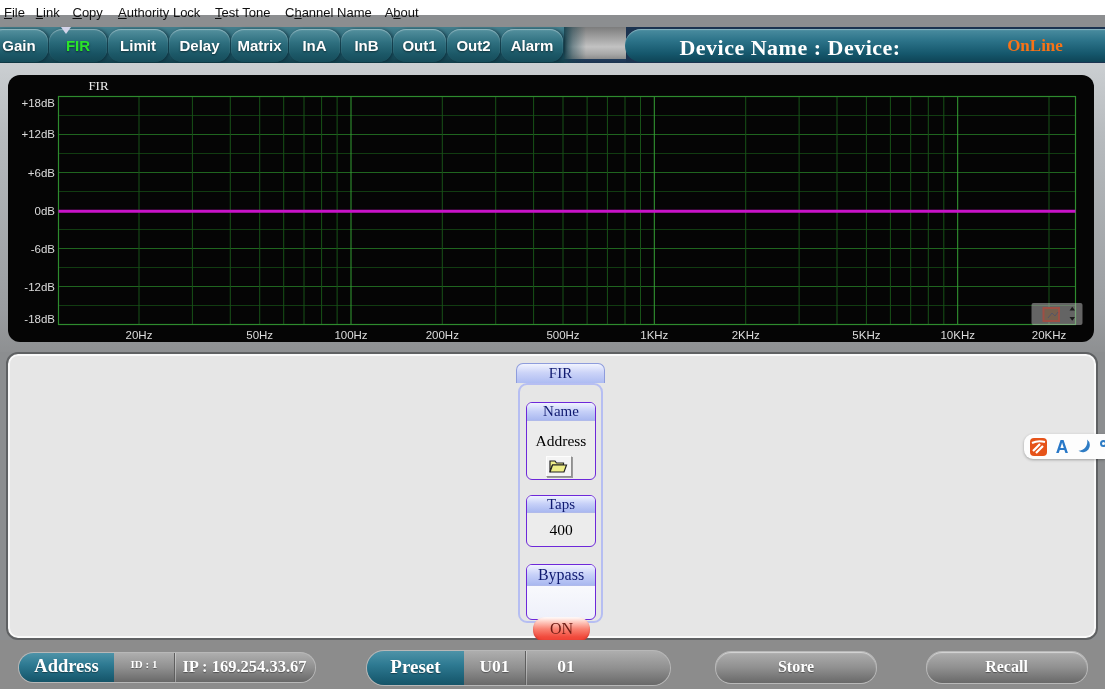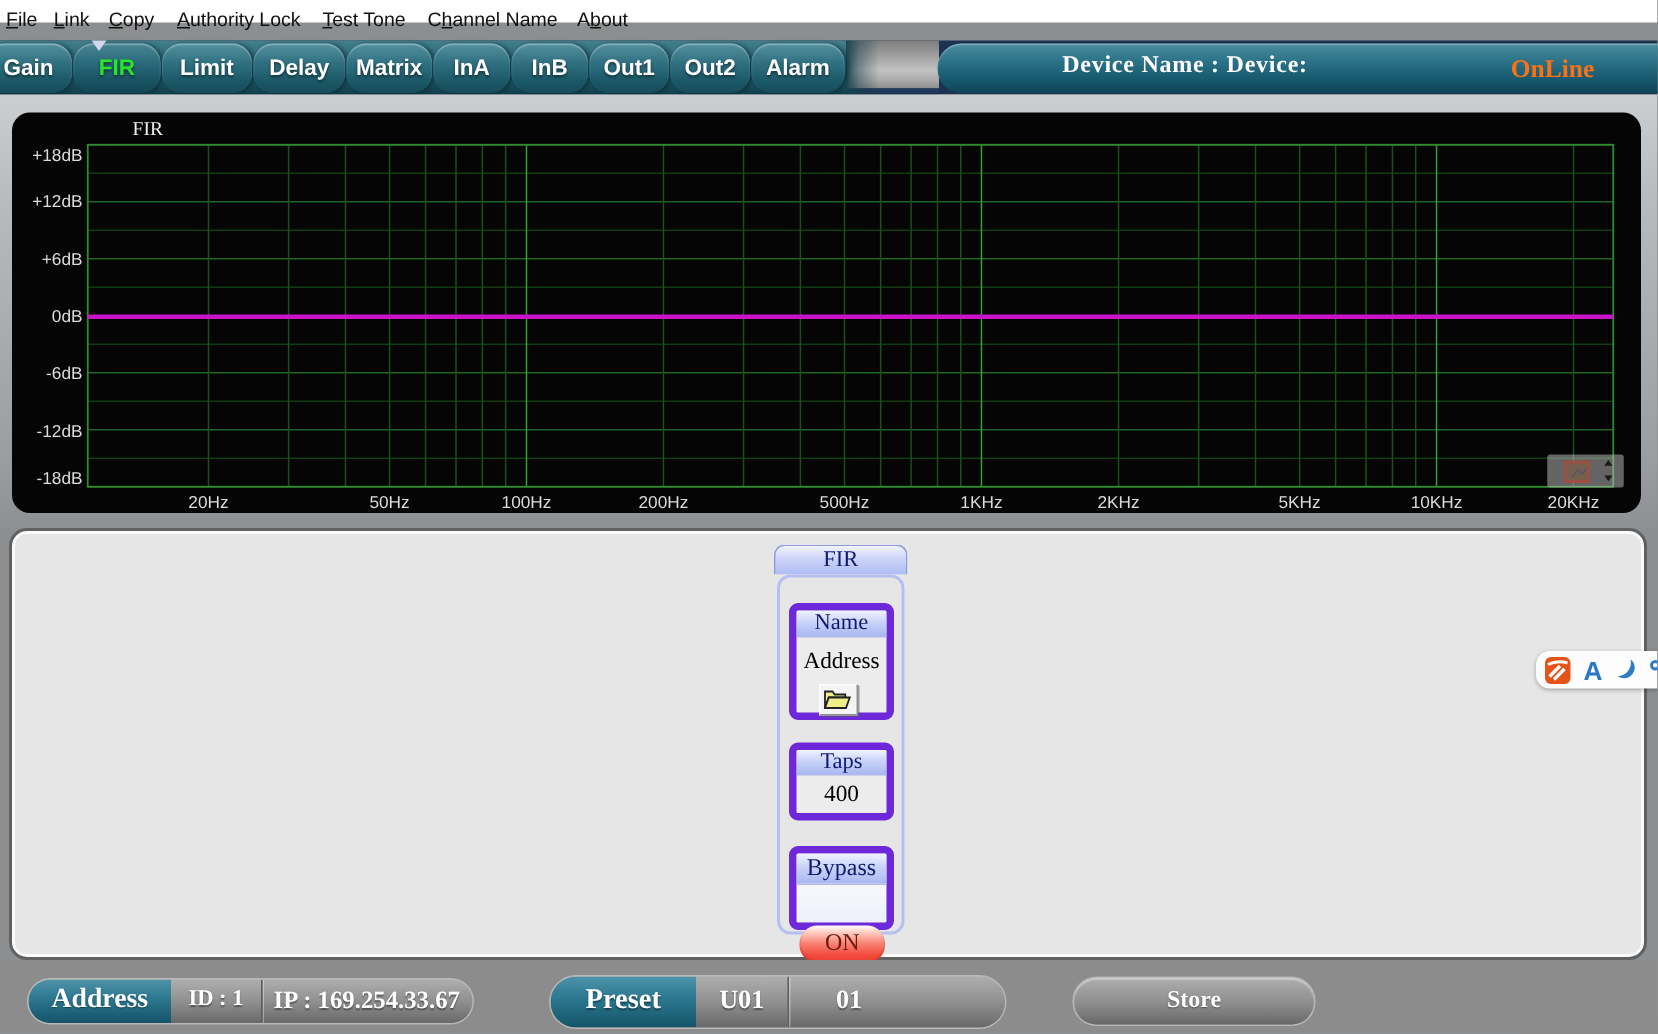--- a/index.html
+++ b/index.html
@@ -9,35 +9,35 @@
 .mi { position:absolute; top:5px; font-size:13px; color:#111; white-space:nowrap; }
 
 
 #tabbar { position:absolute; left:0; top:27px; width:1105px; height:36px; background:#1b3350; }
 #tabzone { position:absolute; left:0; top:0; width:565px; height:36px; background:linear-gradient(180deg,#457f8d 0%,#2c6a7a 30%,#1a5362 75%,#123d4a 100%); }
 #gapzone { position:absolute; left:564px; top:0; width:62px; height:36px; background:linear-gradient(180deg,#7c7c7c 0%,#a2a2a2 30%,#c2c2c2 55%,#a8a8a8 75%,#8e8e8e 88%,#223c5c 89%,#1b3350 100%); }
 .tab { position:absolute; top:1.5px; height:33.5px; border-radius:13px; background:linear-gradient(180deg,#55919f 0%,#2f7080 40%,#1c5968 75%,#164c5a 100%); box-shadow:inset 0 1px 1px rgba(255,255,255,0.35), 2px 0 3px rgba(0,20,30,0.45); color:#fff; font-weight:bold; font-size:15px; text-align:center; line-height:33px; text-shadow:0 1px 2px rgba(0,0,0,0.5); }
 .tab.active { color:#2ae42a; background:linear-gradient(180deg,#4a8694 0%,#296a7a 40%,#185363 75%,#134754 100%); }
 #tabmark { position:absolute; left:61px; top:0px; width:0; height:0; border-left:5.5px solid transparent; border-right:5.5px solid transparent; border-top:7px solid #d4d4ea; }
 #devpill { position:absolute; left:625px; top:1.5px; width:496px; height:33px; border-radius:16px; background:linear-gradient(180deg,#4b8da0 0%,#2c7389 35%,#15576c 75%,#0e4456 100%); box-shadow:inset 0 1px 1px rgba(255,255,255,0.35); }
-#devname { position:absolute; left:625px; top:8px; width:330px; text-align:center; font-family:"Liberation Serif",serif; font-weight:bold; font-size:16px; letter-spacing:0.5px; color:#fff; }
+#devname { position:absolute; left:625px; top:8px; width:330px; text-align:center; font-family:"Liberation Serif",serif; font-weight:bold; font-size:22px; letter-spacing:0.5px; color:#fff; }
 #online { position:absolute; left:990px; top:8.5px; width:90px; text-align:center; font-family:Liberation Serif, serif; font-weight:bold; font-size:17px; color:#f97316; }
 
 
 #chartframe { position:absolute; left:0; top:63px; width:1105px; height:289px; background:linear-gradient(180deg,#cbcfd2 0%,#b7bbbe 25%,#9a9da0 85%,#8e9092 100%); }
 #chart { position:absolute; left:8px; top:75px; width:1086px; height:267px; background:#050505; border-radius:12px; overflow:hidden; }
 
 
 #midpanel { position:absolute; left:6px; top:352px; width:1092px; height:288px; background:#e6e6e6; border:2px solid #5f6163; border-radius:12px; box-shadow:inset 0 0 0 2px #fafafa; }
 
 
 .fgroup { position:absolute; font-family:"Liberation Serif",serif; }
 #firtitle { left:516px; top:363px; width:89px; height:20px; border:1px solid #8e9cdc; border-bottom:none; border-radius:7px 7px 0 0; background:linear-gradient(180deg,#f2f4ff 0%,#ccd4f8 45%,#aebcf2 100%); color:#101a70; font-size:15px; text-align:center; line-height:19px; }
 #fircont { left:518px; top:383px; width:85px; height:240px; border:2px solid #b6bef2; border-radius:9px; }
-.sec { position:absolute; left:526px; width:70px; border:5px solid #6d28d9; border-radius:6px; overflow:hidden; background:#ececec; font-family:"Liberation Serif",serif; }
+.sec { position:absolute; left:526px; width:70px; border:1px solid #6d28d9; border-radius:6px; overflow:hidden; background:#ececec; font-family:"Liberation Serif",serif; }
 .sechdr { width:100%; background:linear-gradient(180deg,#f0f3ff 0%,#c6d0f8 50%,#a9b8f0 100%); color:#101a70; text-align:center; border-bottom:1px solid #b0baea; }
 #secname { top:402px; height:78px; }
 #secname .sechdr { height:18px; font-size:15px; line-height:17px; }
 #sectaps { top:495px; height:52px; }
 #sectaps .sechdr { height:17px; font-size:15px; line-height:16px; }
 #secbypass { top:564px; height:56px; background:linear-gradient(180deg,#ffffff 0%,#eef0fa 100%); }
 #secbypass .sechdr { height:21px; font-size:16px; line-height:20px; }
 #firfile { position:absolute; left:526px; top:432px; width:70px; text-align:center; font-size:15.5px; color:#000; font-family:"Liberation Serif",serif; }
 #folderbtn { position:absolute; left:546px; top:456px; width:25.5px; height:20.5px; background:#f4f4f4; border:1px solid #8f8f8f; border-top-color:#fdfdfd; border-left-color:#fdfdfd; box-shadow:1px 1px 0 rgba(90,90,90,0.55); display:flex; align-items:center; justify-content:center; }
 #taps300 { position:absolute; left:526px; top:521px; width:70px; text-align:center; font-size:15.5px; color:#000; font-family:"Liberation Serif",serif; }
@@ -188,26 +188,29 @@
 <div id="ficoM"><svg width="14" height="14" viewBox="0 0 14 14">
       <path d="M 10 0.5 A 6.8 6.8 0 1 1 1.5 11.8 A 9 9 0 0 0 10 0.5 z" fill="#2e7cc4"></path>
     </svg></div>
 <div id="ficoO"></div>
 <div id="bottombar">
   <div class="pill" id="addrpill" style="left:19px;top:13px;width:296px;height:29px">
     <div class="pseg tealseg" style="left:0;width:95px"></div>
     <div class="pseg grayseg" style="left:95px;width:60px"></div>
     <div class="pseg grayseg" style="left:155px;width:141px;border-left:1px solid #5e5e5e;box-shadow:inset 1px 0 0 rgba(255,255,255,0.35)"></div>
     <div class="ptext" style="left:0;width:95px;top:3px;font-size:18.5px">Address</div>
-    <div class="ptext" style="left:95px;width:60px;top:5px;font-size:15px">ID : 1</div>
+    <div class="ptext" style="left:95px;width:60px;top:5px;font-size:11px">ID : 1</div>
     <div class="ptext" style="left:155px;width:141px;top:4px;font-size:16.5px">IP : 169.254.33.67</div>
   </div>
   <div class="pill" id="presetpill" style="left:367px;top:10.5px;width:303px;height:34.5px;border-radius:17px">
     <div class="pseg tealseg" style="left:0;width:97px"></div>
     <div class="pseg grayseg" style="left:97px;width:61px"></div>
     <div class="pseg grayseg" style="left:158px;width:145px;border-left:1px solid #5e5e5e;box-shadow:inset 1px 0 0 rgba(255,255,255,0.35)"></div>
     <div class="ptext" style="left:0;width:97px;top:5px;font-size:19px">Preset</div>
     <div class="ptext" style="left:97px;width:61px;top:5.5px;font-size:17.5px">U01</div>
     <div class="ptext" style="left:158px;width:82px;top:5.5px;font-size:17.5px">01</div>
   </div>
   <div class="pill grayseg" style="left:716px;top:12px;width:160px;height:31px">
     <div class="ptext" style="top:5.5px;font-size:16px">Store</div>
   </div>
+  <div class="pill grayseg" style="left:926.5px;top:12px;width:160px;height:31px">
+    <div class="ptext" style="top:5.5px;font-size:16px">Recall</div>
+  </div>
 </div>
 </body></html>

